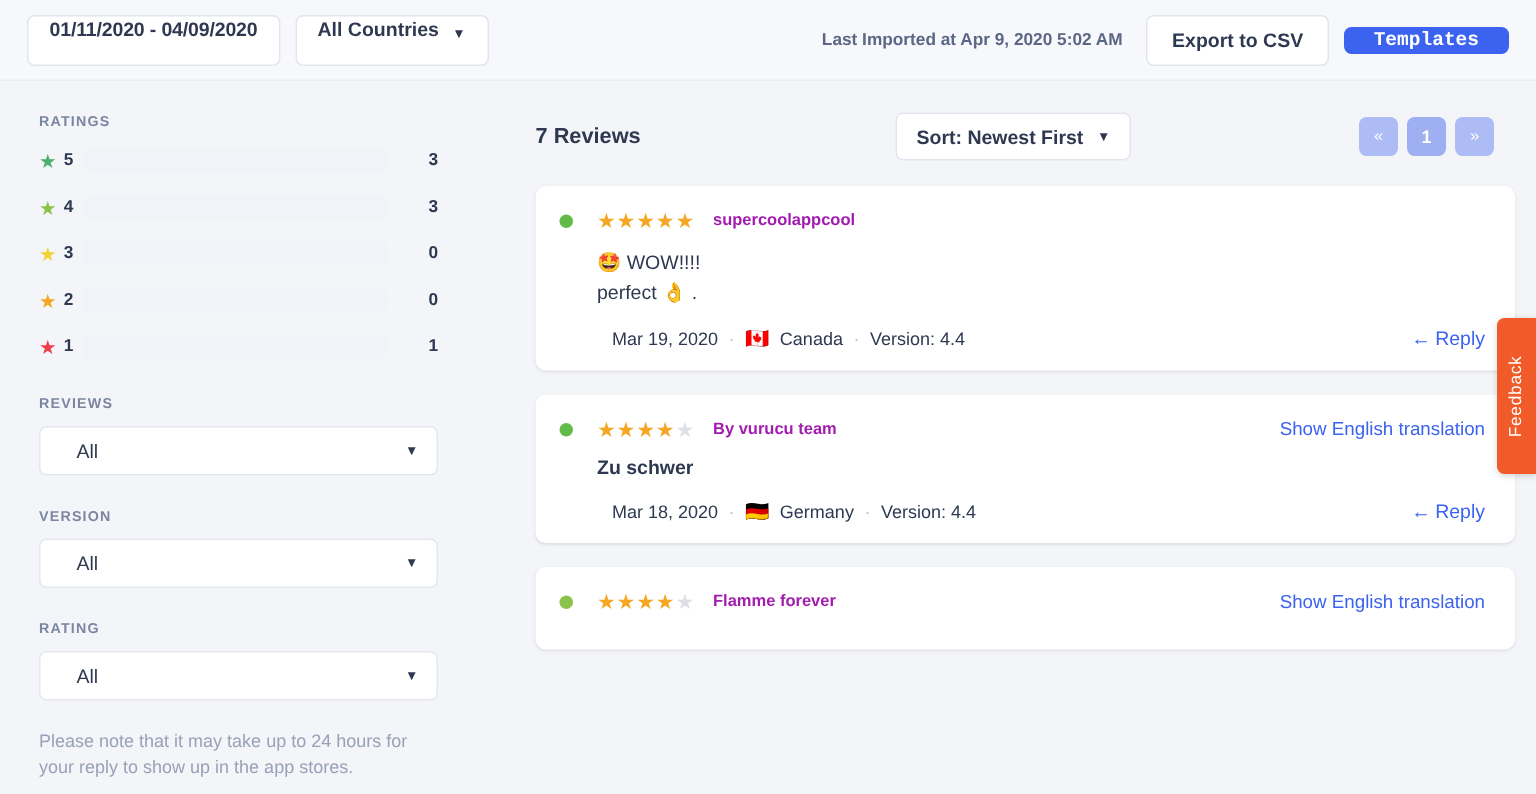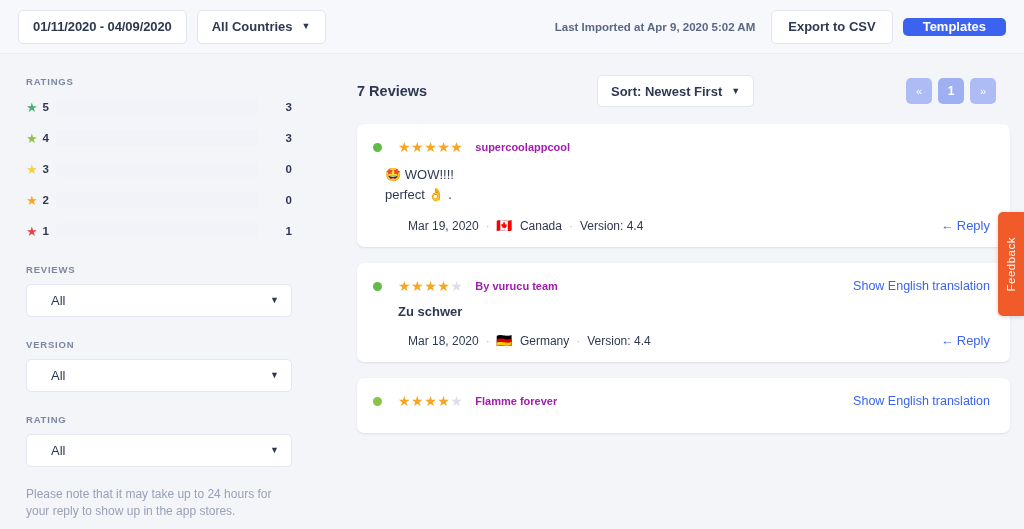--- a/index.html
+++ b/index.html
@@ -27,22 +27,22 @@
     align-items: center;
     padding: 0 18px;
     gap: 10px;
   }
   .pill {
     background: #ffffff;
     border: 1px solid #e2e5ee;
     border-radius: 5px;
     height: 34px;
     display: flex;
-    align-items: center;
-    padding: 0 14px;
+    align-items: flex-end;
+    padding: 16px 14px;
     font-size: 13px;
     font-weight: bold;
     color: #2e3951;
     white-space: nowrap;
   }
   .pill.date { letter-spacing: -0.1px; }
   .pill .caret {
     margin-left: 9px;
     font-size: 9px;
     color: #2e3951;
@@ -75,21 +75,21 @@
     border: none;
     border-radius: 5px;
     height: 18px;
     padding: 0 20px;
     display: flex;
     align-items: center;
     font-size: 13px;
     font-weight: bold;
     color: #ffffff;
     cursor: pointer;
-    font-family: Liberation Sans, sans-serif;
+    font-family: Liberation Mono, monospace;
   }
 
   
   .layout { display: flex; height: 475px; gap: 13px; }
 
   
   .sidebar {
     width: 330px;
     padding: 22px 38px 0 26px;
     flex-shrink: 0;
@@ -256,21 +256,21 @@
   .review-title {
     font-size: 13px;
     font-weight: bold;
     color: #2e3951;
     margin: 0 0 6px 25px;
   }
   .review-body {
     font-size: 13px;
     color: #2e3951;
     line-height: 1.5;
-    margin-left: 12px;
+    margin-left: 25px;
   }
   .card-foot {
     display: flex;
     margin-top: 14px;
     margin-left: 35px;
   }
   .meta {
     font-size: 12px;
     color: #2e3951;
     display: flex;

